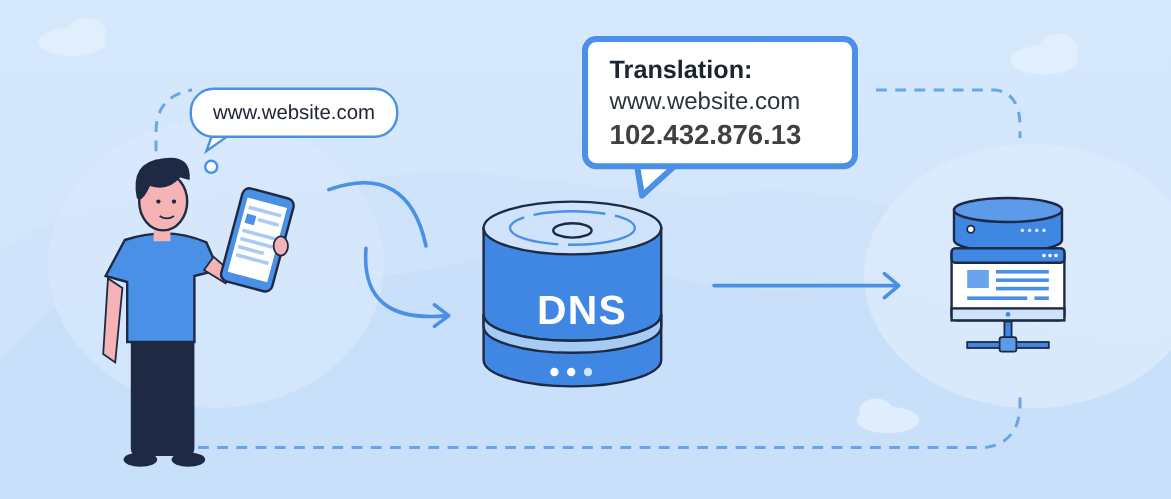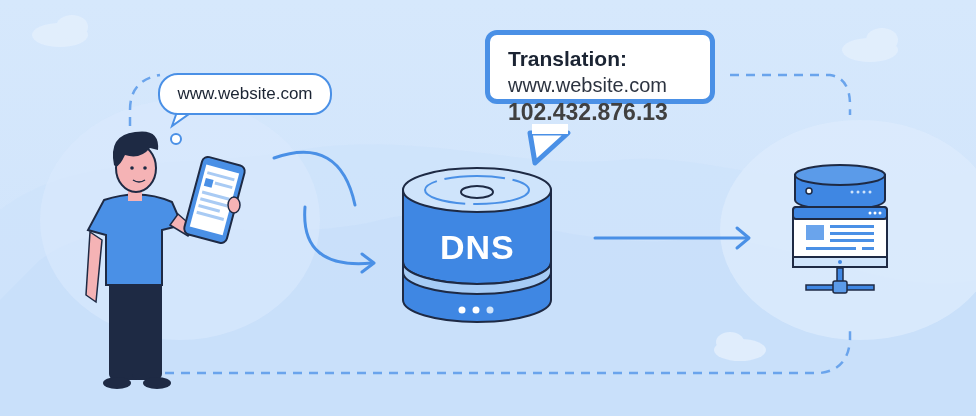--- a/index.html
+++ b/index.html
@@ -1,25 +1,25 @@
 <!DOCTYPE html>
 <html><head>
 <meta charset="utf-8">
 <style>
   html, body { margin: 0; padding: 0; }
   body { width: 976px; height: 416px; overflow: hidden; background: #d4e6fb; font-family: "Liberation Sans", sans-serif; }
   .stage { position: relative; width: 976px; height: 416px; background: linear-gradient(180deg, #d6e8fc 0%, #cfe3fb 100%); }
   svg.bg { position: absolute; left: 0; top: 0; }
   .bubble { position: absolute; background: #ffffff; border: 3px solid #4a90e6; color: #1b2433; }
   .bubble-small { left: 158px; top: 73px; width: 170px; height: 38px; border-width: 2px; border-radius: 20px; display: flex; align-items: center; justify-content: center; font-size: 17px; }
-  .bubble-big { left: 485px; top: 30px; width: 230px; height: 74px; border-width: 5px; border-radius: 12px; padding: 10px 0 0 18px; box-sizing: border-box; }
+  .bubble-big { left: 485px; top: 30px; width: 230px; height: 111px; border-width: 5px; border-radius: 12px; padding: 10px 0 0 18px; box-sizing: border-box; }
   .bubble-big .title { font-weight: bold; font-size: 21px; line-height: 27px; }
   .bubble-big .host { font-size: 20px; line-height: 26px; color: #2c3340; }
   .bubble-big .ip { font-size: 23px; line-height: 28px; font-weight: bold; color: #404040; }
-  .dns-label { position: absolute; left: 440px; top: 228px; width: 90px; font-size: 34px; font-weight: bold; color: #ffffff; letter-spacing: 1px; }
+  .dns-label { position: absolute; left: 440px; top: 240px; width: 90px; text-align: center; font-size: 34px; font-weight: bold; color: #ffffff; letter-spacing: 1px; }
 </style>
 </head>
 <body>
 
 <div class="stage">
   <svg class="bg" width="976" height="416" viewBox="0 0 976 416">
 
     <path d="M0 210 C 80 150, 180 170, 300 150 C 420 130, 520 170, 620 160 C 720 150, 820 210, 976 170 L 976 416 L 0 416 Z" fill="#cde2fb" opacity="0.7"></path>
     <path d="M40 260 C 120 200, 260 250, 380 220 C 480 195, 560 250, 680 240 C 790 230, 880 300, 976 280 L 976 416 L 0 416 L 0 300 Z" fill="#c6ddfa" opacity="0.6"></path>
     <ellipse cx="860" cy="230" rx="140" ry="110" fill="#dcebfd" opacity="0.8"></ellipse>

